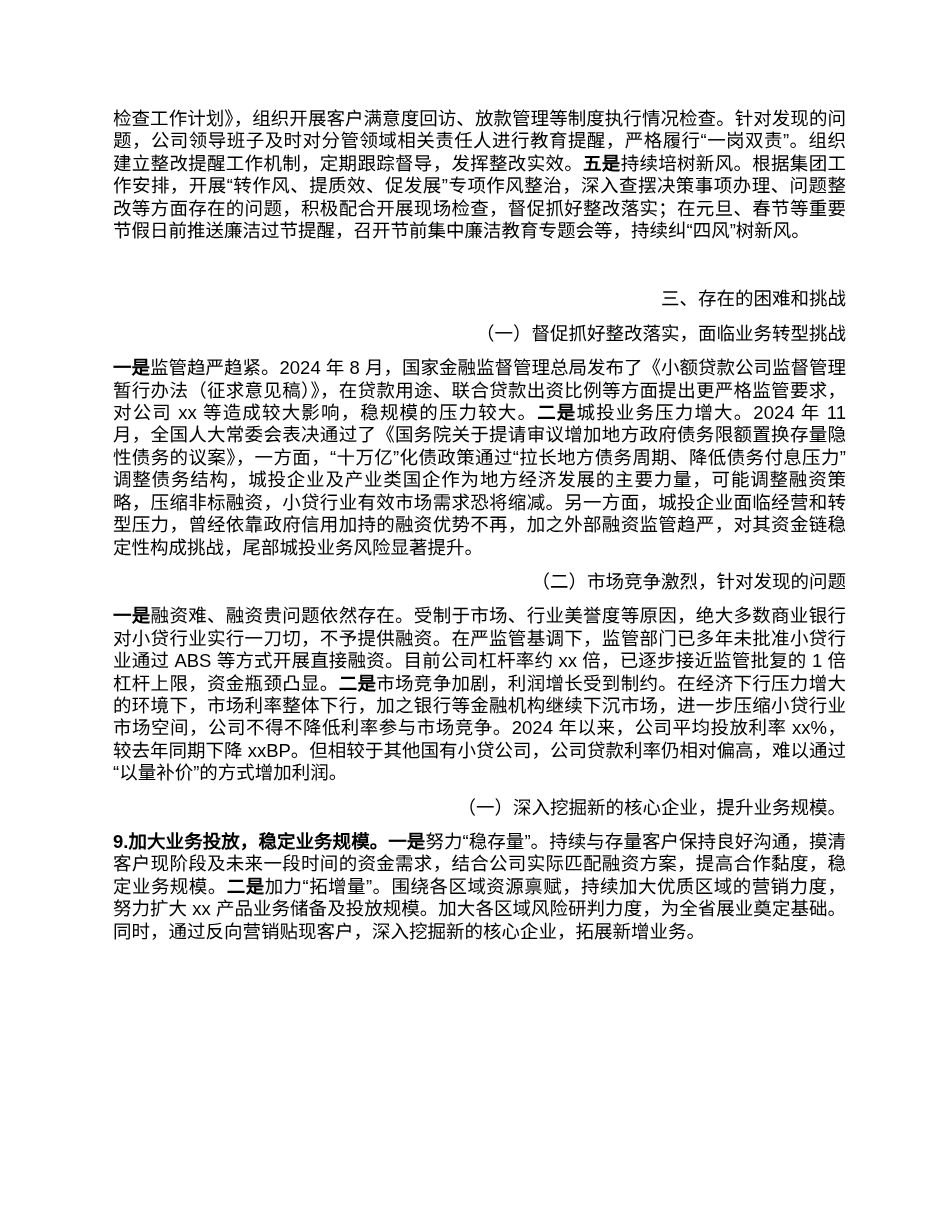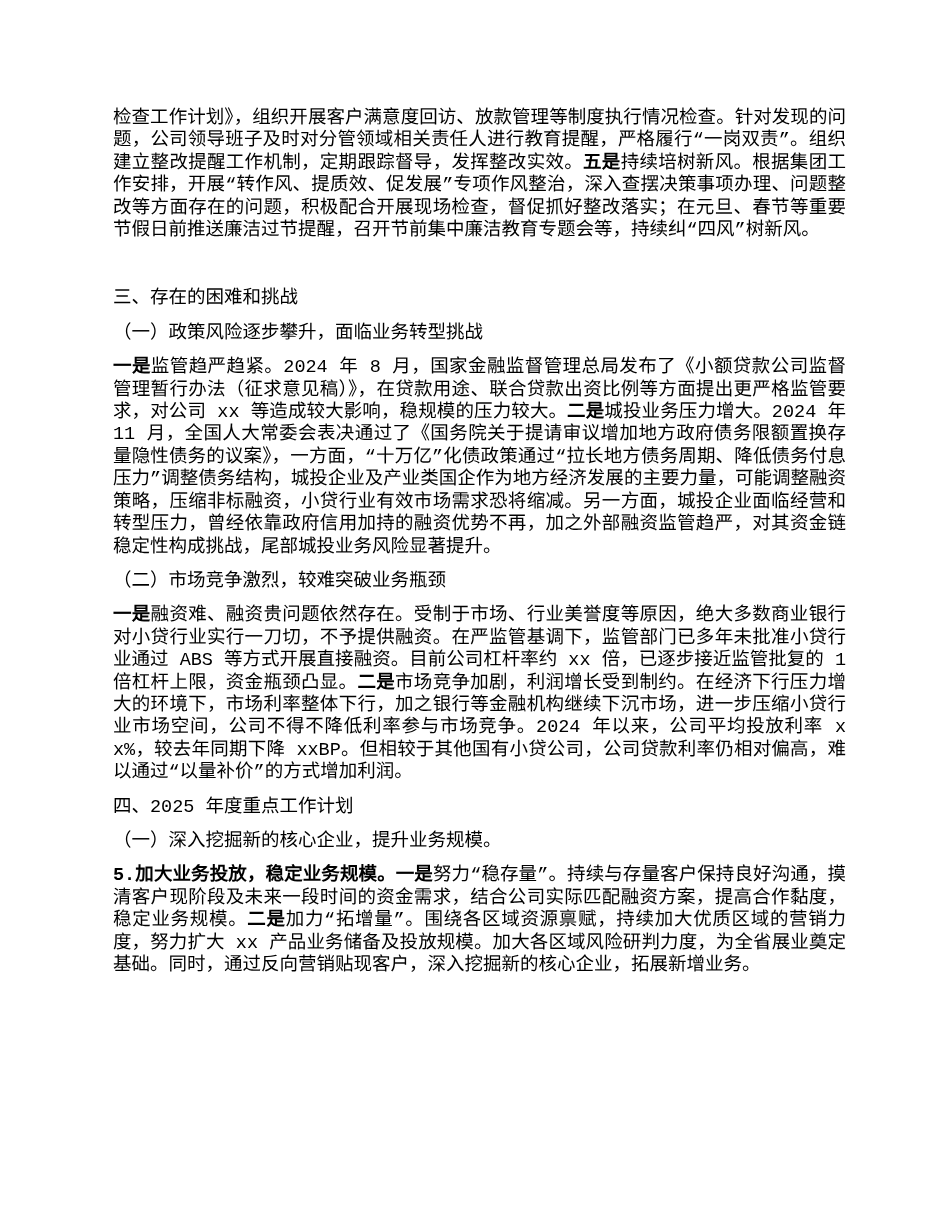--- a/index.html
+++ b/index.html
@@ -11,49 +11,48 @@
     position: relative;
     width: 950px;
     height: 1230px;
     background: #ffffff;
     box-sizing: border-box;
     padding: 108px 104px 40px 113px;
     overflow: hidden;
   }
   .doc-content {
     width: 733px;
-    font-family: Liberation Mono, monospace;
+    font-family: Liberation Sans, sans-serif;
     font-size: 18.5px;
     line-height: 22.4px;
     color: #000000;
   }
   .block {
     margin: 0 0 12px 0;
     text-align: justify;
     text-justify: inter-ideograph;
     word-break: break-all;
   }
   
   .doc-content > .block:first-child {
     margin-bottom: 46px;
   }
   .block.heading {
-    text-align: left;
+    text-align: right;
   }
   .run { font-weight: normal; }
   .run.bold { font-weight: bold; }
 </style>
 </head>
 <body>
 
 <div class="page">
   <div class="doc-content">
       <p class="block paragraph"><span class="run">检查工作计划》，组织开展客户满意度回访、放款管理等制度执行情况检查。针对发现的问题，公司领导班子及时对分管领域相关责任人进行教育提醒，严格履行“一岗双责”。组织建立整改提醒工作机制，定期跟踪督导，发挥整改实效。</span><span class="run bold">五是</span><span class="run">持续培树新风。根据集团工作安排，开展“转作风、提质效、促发展”专项作风整治，深入查摆决策事项办理、问题整改等方面存在的问题，积极配合开展现场检查，督促抓好整改落实；在元旦、春节等重要节假日前推送廉洁过节提醒，召开节前集中廉洁教育专题会等，持续纠“四风”树新风。</span></p>
       <p class="block heading"><span class="run">三、存在的困难和挑战</span></p>
-      <p class="block heading"><span class="run">（一）政策风险逐步攀升，面临业务转型挑战</span></p>
+      <p class="block heading"><span class="run">（一）督促抓好整改落实，面临业务转型挑战</span></p>
       <p class="block paragraph"><span class="run bold">一是</span><span class="run">监管趋严趋紧。2024 年 8 月，国家金融监督管理总局发布了《小额贷款公司监督管理暂行办法（征求意见稿）》，在贷款用途、联合贷款出资比例等方面提出更严格监管要求，对公司 xx 等造成较大影响，稳规模的压力较大。</span><span class="run bold">二是</span><span class="run">城投业务压力增大。2024 年 11 月，全国人大常委会表决通过了《国务院关于提请审议增加地方政府债务限额置换存量隐性债务的议案》，一方面，“十万亿”化债政策通过“拉长地方债务周期、降低债务付息压力”调整债务结构，城投企业及产业类国企作为地方经济发展的主要力量，可能调整融资策略，压缩非标融资，小贷行业有效市场需求恐将缩减。另一方面，城投企业面临经营和转型压力，曾经依靠政府信用加持的融资优势不再，加之外部融资监管趋严，对其资金链稳定性构成挑战，尾部城投业务风险显著提升。</span></p>
-      <p class="block heading"><span class="run">（二）市场竞争激烈，较难突破业务瓶颈</span></p>
+      <p class="block heading"><span class="run">（二）市场竞争激烈，针对发现的问题</span></p>
       <p class="block paragraph"><span class="run bold">一是</span><span class="run">融资难、融资贵问题依然存在。受制于市场、行业美誉度等原因，绝大多数商业银行对小贷行业实行一刀切，不予提供融资。在严监管基调下，监管部门已多年未批准小贷行业通过 ABS 等方式开展直接融资。目前公司杠杆率约 xx 倍，已逐步接近监管批复的 1 倍杠杆上限，资金瓶颈凸显。</span><span class="run bold">二是</span><span class="run">市场竞争加剧，利润增长受到制约。在经济下行压力增大的环境下，市场利率整体下行，加之银行等金融机构继续下沉市场，进一步压缩小贷行业市场空间，公司不得不降低利率参与市场竞争。2024 年以来，公司平均投放利率 xx%，较去年同期下降 xxBP。但相较于其他国有小贷公司，公司贷款利率仍相对偏高，难以通过“以量补价”的方式增加利润。</span></p>
-      <p class="block heading"><span class="run">四、2025 年度重点工作计划</span></p>
       <p class="block heading"><span class="run">（一）深入挖掘新的核心企业，提升业务规模。</span></p>
-      <p class="block paragraph"><span class="run bold">5.加大业务投放，稳定业务规模。一是</span><span class="run">努力“稳存量”。持续与存量客户保持良好沟通，摸清客户现阶段及未来一段时间的资金需求，结合公司实际匹配融资方案，提高合作黏度，稳定业务规模。</span><span class="run bold">二是</span><span class="run">加力“拓增量”。围绕各区域资源禀赋，持续加大优质区域的营销力度，努力扩大 xx 产品业务储备及投放规模。加大各区域风险研判力度，为全省展业奠定基础。同时，通过反向营销贴现客户，深入挖掘新的核心企业，拓展新增业务。</span></p>
+      <p class="block paragraph"><span class="run bold">9.加大业务投放，稳定业务规模。一是</span><span class="run">努力“稳存量”。持续与存量客户保持良好沟通，摸清客户现阶段及未来一段时间的资金需求，结合公司实际匹配融资方案，提高合作黏度，稳定业务规模。</span><span class="run bold">二是</span><span class="run">加力“拓增量”。围绕各区域资源禀赋，持续加大优质区域的营销力度，努力扩大 xx 产品业务储备及投放规模。加大各区域风险研判力度，为全省展业奠定基础。同时，通过反向营销贴现客户，深入挖掘新的核心企业，拓展新增业务。</span></p>
     </div>
 </div>
 
 </body></html>

